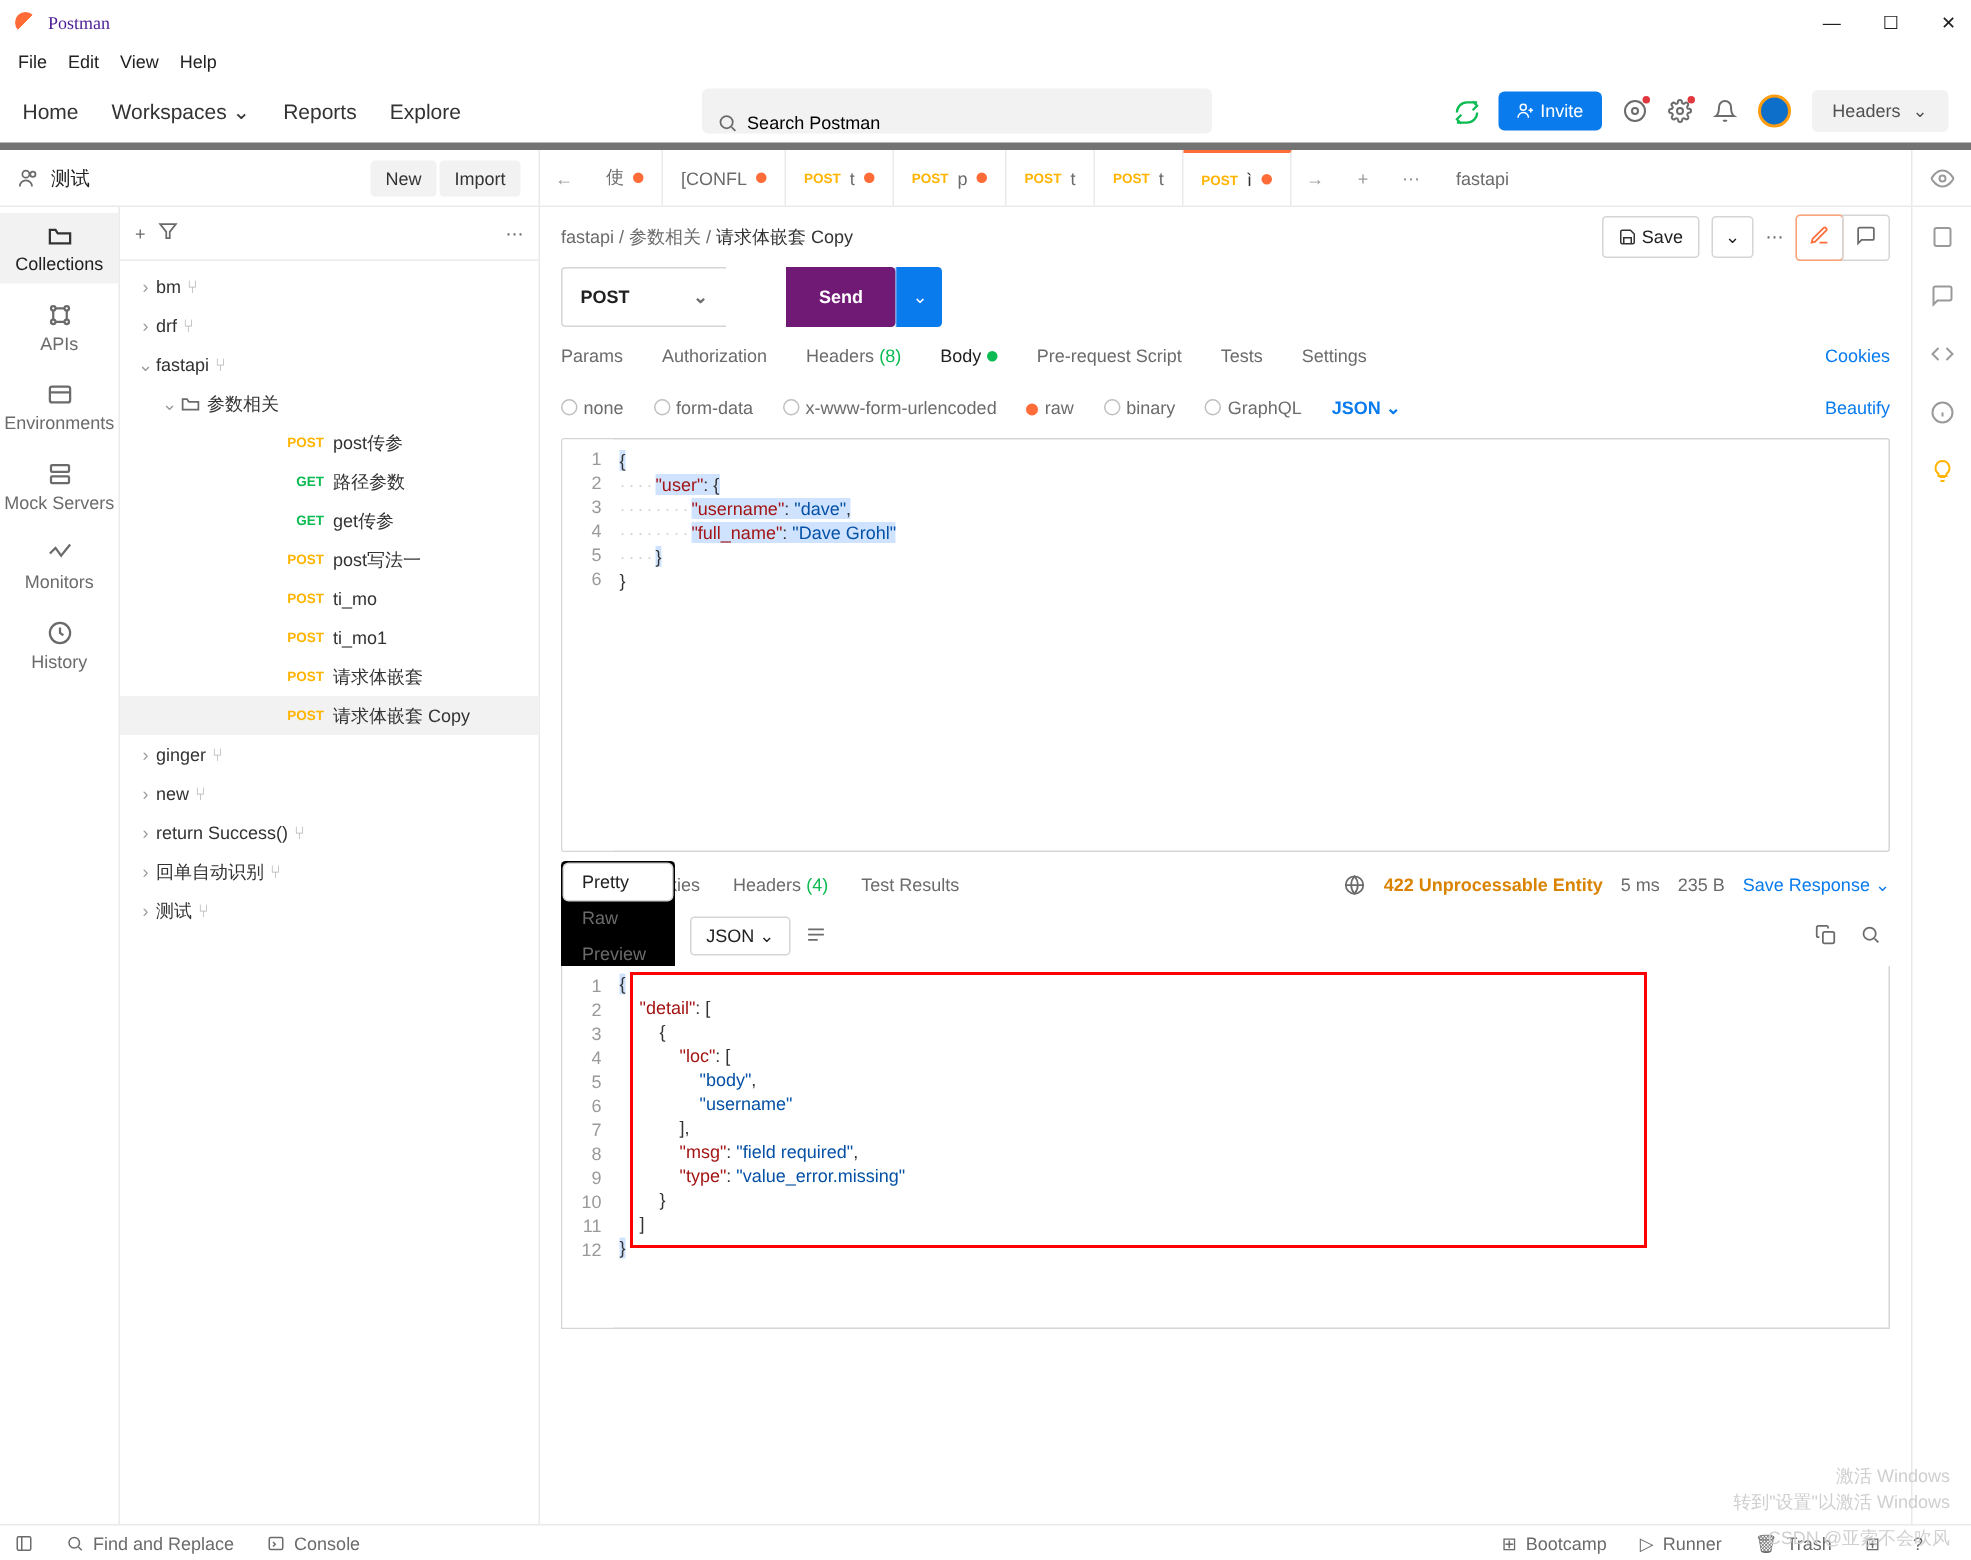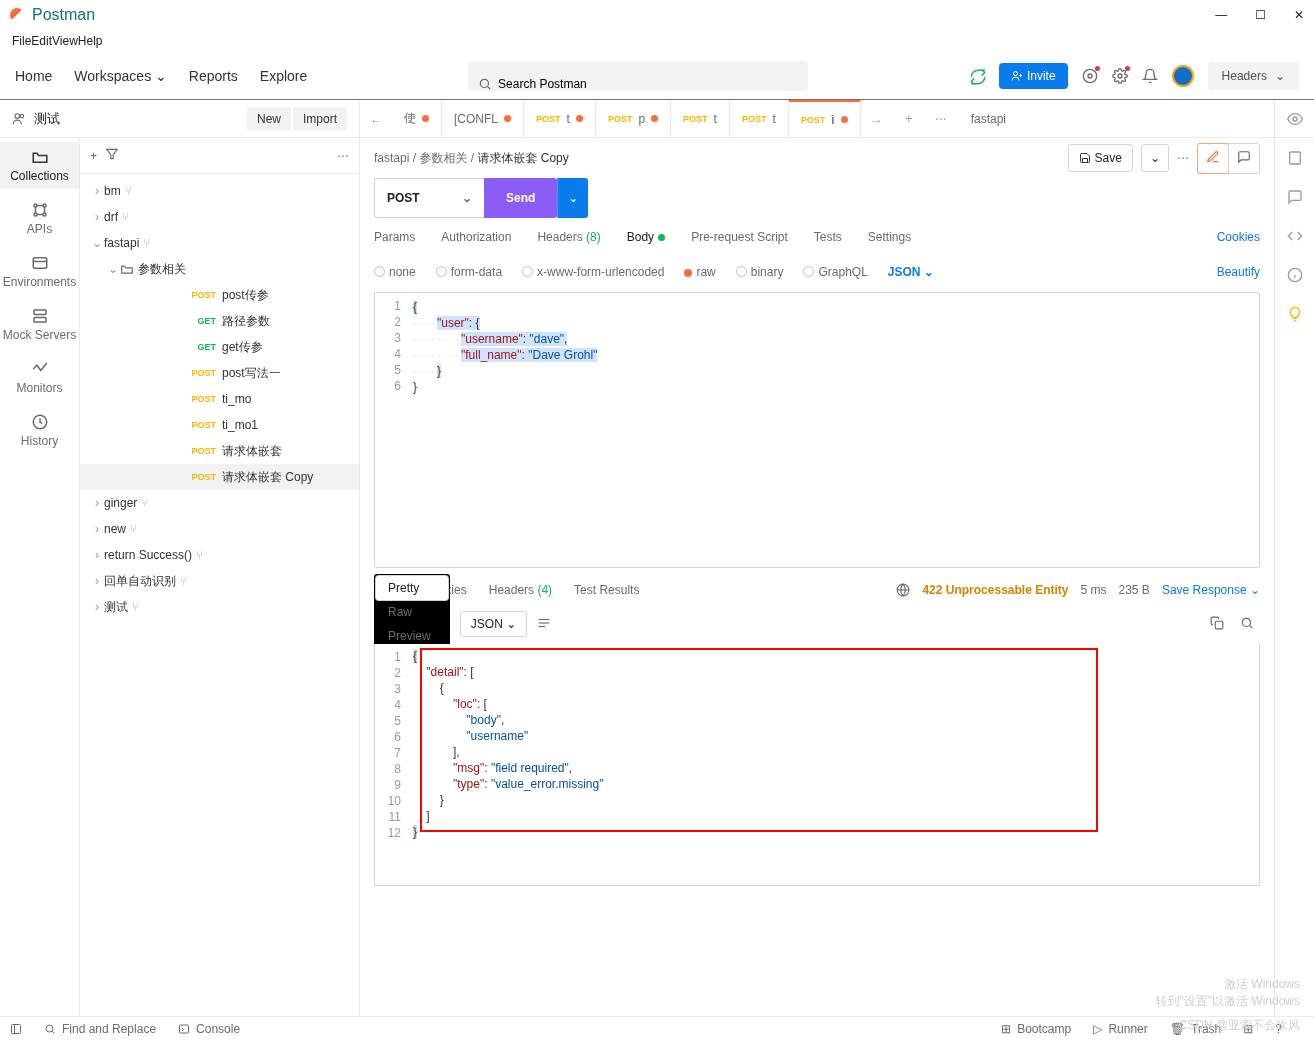--- a/index.html
+++ b/index.html
@@ -1,29 +1,29 @@
 <!DOCTYPE html>
 <html><head>
 <meta charset="utf-8">
 <style>
 * { box-sizing: border-box; margin: 0; padding: 0; font-family: -apple-system, "Segoe UI", "Helvetica Neue", sans-serif; font-size: 12px; }
 body { width: 1314px; height: 1040px; background: #fff; color: #212121; overflow: hidden; position: relative; }
 
 
 .titlebar { height: 30px; display: flex; align-items: center; padding: 0 10px; }
 .titlebar .logo { width: 14px; height: 14px; border-radius: 50%; background: linear-gradient(135deg, #ff6c37 0%, #ff6c37 50%, #fff 50%); margin-right: 8px; }
-.titlebar .title { font-size: 16px; color: #0f766e; }
+.titlebar .title { font-size: 12px; color: #4c1d95; font-family: Liberation Serif, serif; }
 .winctrls { margin-left: auto; display: flex; gap: 28px; font-family: "Segoe UI Symbol"; font-size: 11px; }
 
 
-.menubar { height: 22px; display: flex; align-items: center; padding: 0 12px; }
+.menubar { height: 22px; display: flex; align-items: center; padding: 0 12px; gap: 14px; }
 .menubar span { font-size: 12px; color: #222; }
 
 
-.header { height: 48px; display: flex; align-items: center; padding: 0 15px; border-bottom: 1px solid #737373; }
+.header { height: 48px; display: flex; align-items: center; padding: 0 15px; border-bottom: 5px solid #737373; }
 .header .nav { display: flex; gap: 22px; align-items: center; }
 .header .nav span { font-size: 14px; color: #333; }
 .header .search { margin-left: auto; margin-right: auto; width: 340px; height: 30px; background: #f2f2f2; border-radius: 4px; display: flex; align-items: flex-end; padding: 0 10px; color: #000000; }
 .header .search svg { margin-right: 6px; }
 .header .right { display: flex; align-items: center; gap: 14px; }
 .invite-btn { background: #097bed; color: #fff; padding: 6px 12px; border-radius: 4px; font-size: 12px; display: flex; align-items: center; gap: 4px; }
 .icon-btn { width: 16px; height: 16px; position: relative; color: #6b6b6b; }
 .red-dot::after { content: ''; position: absolute; top: -2px; right: -2px; width: 5px; height: 5px; background: #e0383e; border-radius: 50%; }
 .upgrade-btn { background: #f2f2f2; padding: 7px 14px; border-radius: 4px; color: #505050; font-size: 12px; display:flex; align-items:center; gap:8px; }
 .avatar { width: 22px; height: 22px; border-radius: 50%; background: #0d6fc9; border: 2px solid #ff9c10; display: inline-block; }
@@ -78,21 +78,21 @@
 .save-btn { border: 1px solid #d5d5d5; padding: 6px 10px; border-radius: 3px; display: flex; align-items: center; gap: 4px; font-size: 12px; }
 .caret-btn { border: 1px solid #d5d5d5; padding: 6px 8px; border-radius: 3px; }
 .edit-box { border: 1px solid #d5d5d5; border-radius: 3px; display: flex; }
 .edit-box .seg { padding: 6px 8px; }
 .edit-box .seg.active { border: 1px solid #ffa477; color: #ff6c37; border-radius: 3px; margin: -1px; }
 
 
 .urlbar { margin: 0 14px; height: 40px; display: flex; }
 .method-select { width: 110px; border: 1px solid #d5d5d5; border-right: none; border-radius: 3px 0 0 3px; display: flex; align-items: center; padding: 0 12px; font-weight: 600; }
 .url-input { flex: 1; border: 1px solid #d5d5d5; padding: 0 10px; font-size: 13px; display: flex; align-items: center; }
-.send-btn { background: #8b5cf6; color: #fff; padding: 0 22px; display: flex; align-items: center; font-size: 14px; font-weight: 600; border-radius: 0 3px 3px 0; }
+.send-btn { background: #701a75; color: #fff; padding: 0 22px; display: flex; align-items: center; font-size: 14px; font-weight: 600; border-radius: 0 3px 3px 0; margin-left: 40px; }
 .send-caret { background: #097bed; border-left: 1px solid rgba(255,255,255,.25); padding: 0 10px; display:flex; align-items:center; color:#fff; border-radius: 0 3px 3px 0; }
 
 
 .req-tabs { height: 38px; display: flex; align-items: center; padding: 0 14px; gap: 26px; color: #6b6b6b; }
 .req-tabs .t.active { color: #212121; }
 .green-dot { width: 7px; height: 7px; background: #0cbb52; border-radius: 50%; display: inline-block; margin-left: 4px; }
 .num-badge { color: #0cbb52; }
 .cookies-link { margin-left: auto; color: #097bed; font-weight: 500; }
 
 

